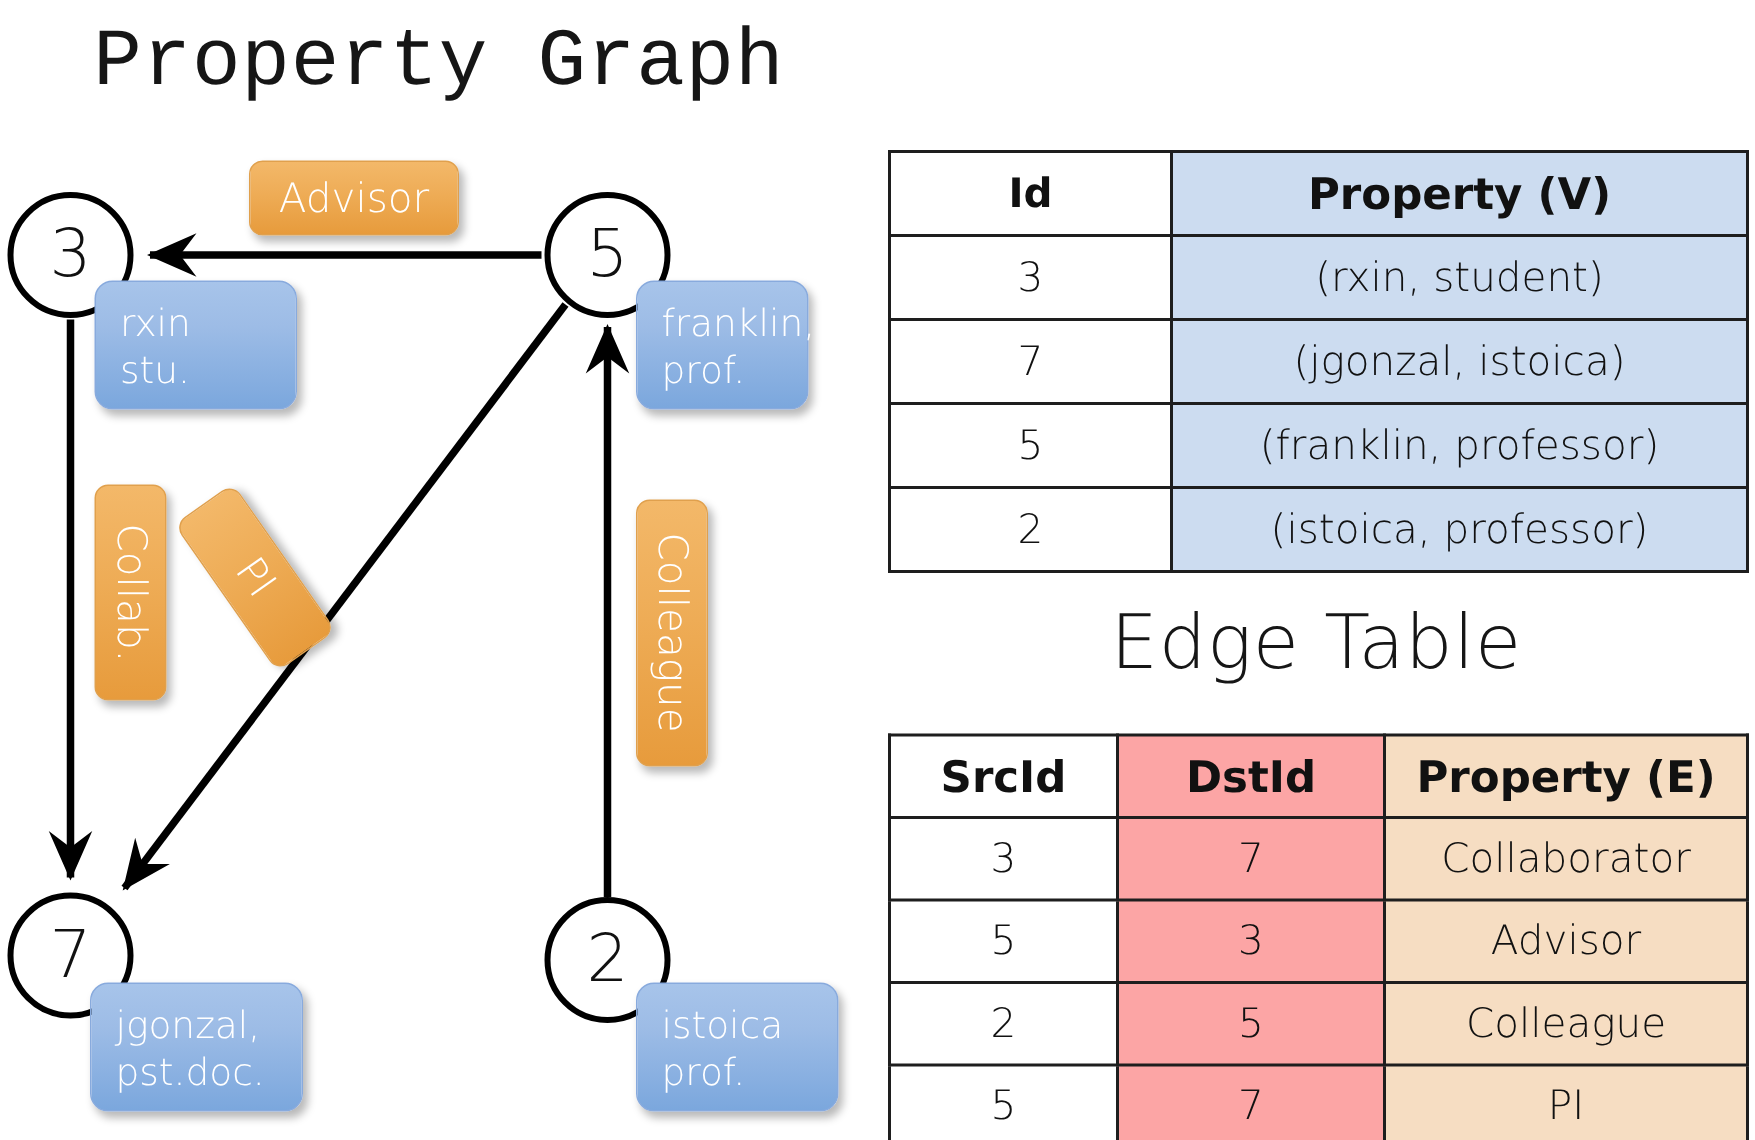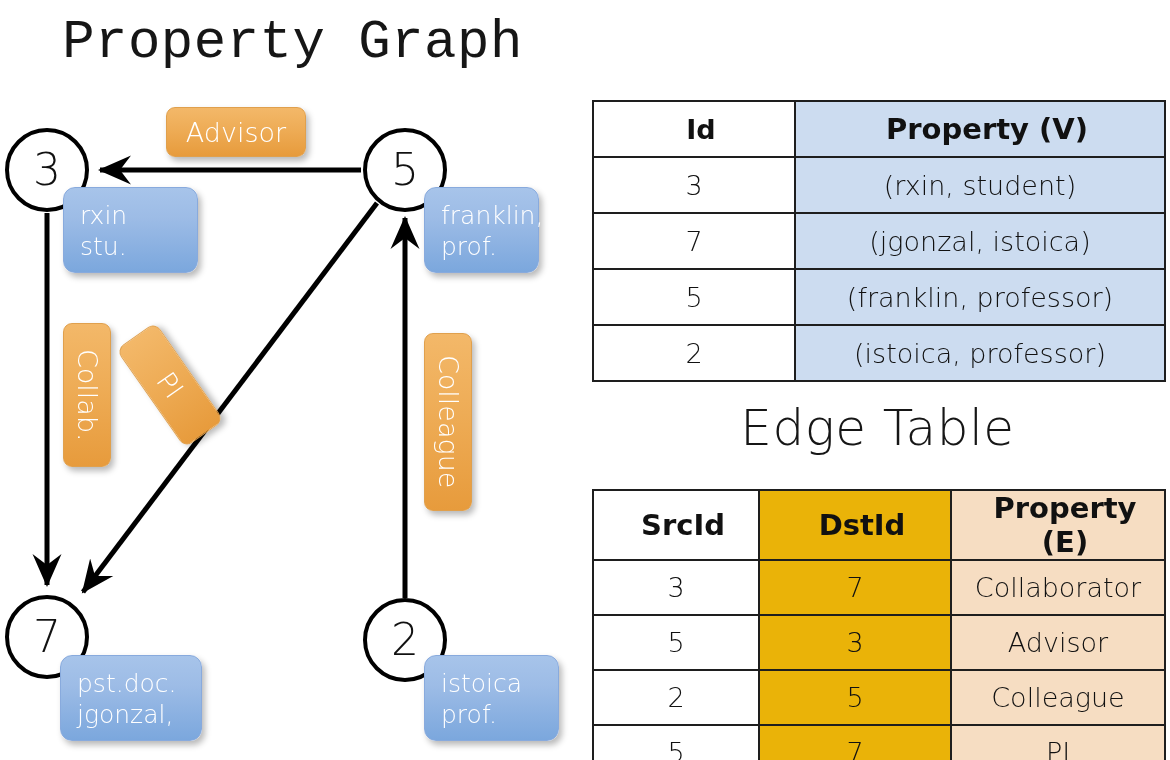--- a/index.html
+++ b/index.html
@@ -164,21 +164,20 @@
   }
   .data-table td, .data-table th {
     border: 2px solid #1e1e1e;
     text-align: center;
     font-weight: 300;
     color: #111111;
     padding: 0;
   }
   .data-table th {
     font-weight: bold;
-    padding-left: 14px;
   }
 
   
   #vertex-table {
     left: 592px; top: 100px;
     width: 574px;
   }
   #vertex-table th, #vertex-table td {
     height: 54px;
     font-size: 27px;
@@ -190,21 +189,21 @@
   
   #edge-table {
     left: 592px; top: 489px;
     width: 574px;
   }
   #edge-table th, #edge-table td {
     height: 53px;
     font-size: 27px;
   }
   #edge-table .col-src { width: 150px; background: #ffffff; }
-  #edge-table .col-dst { width: 176px; background: #eab308; }
+  #edge-table .col-dst { width: 176px; background: #fca5a5; }
   #edge-table .col-prop { background: #f6ddc2; }
   #edge-table th.col-src, #edge-table th.col-dst, #edge-table th.col-prop {
     font-size: 29px;
   }
 </style>
 </head>
 <body>
 
 <div class="stage">
 
@@ -235,22 +234,22 @@
 
     <div class="prop-box" id="prop-rxin">
       <div>rxin</div>
       <div>stu.</div>
     </div>
     <div class="prop-box" id="prop-franklin">
       <div>franklin,</div>
       <div>prof.</div>
     </div>
     <div class="prop-box" id="prop-jgonzal">
+      <div>jgonzal,</div>
       <div>pst.doc.</div>
-      <div>jgonzal,</div>
     </div>
     <div class="prop-box" id="prop-istoica">
       <div>istoica</div>
       <div>prof.</div>
     </div>
 
     <div class="rel-box" id="rel-advisor">
       <span>Advisor</span>
     </div>
     <div class="rel-box" id="rel-collab">

